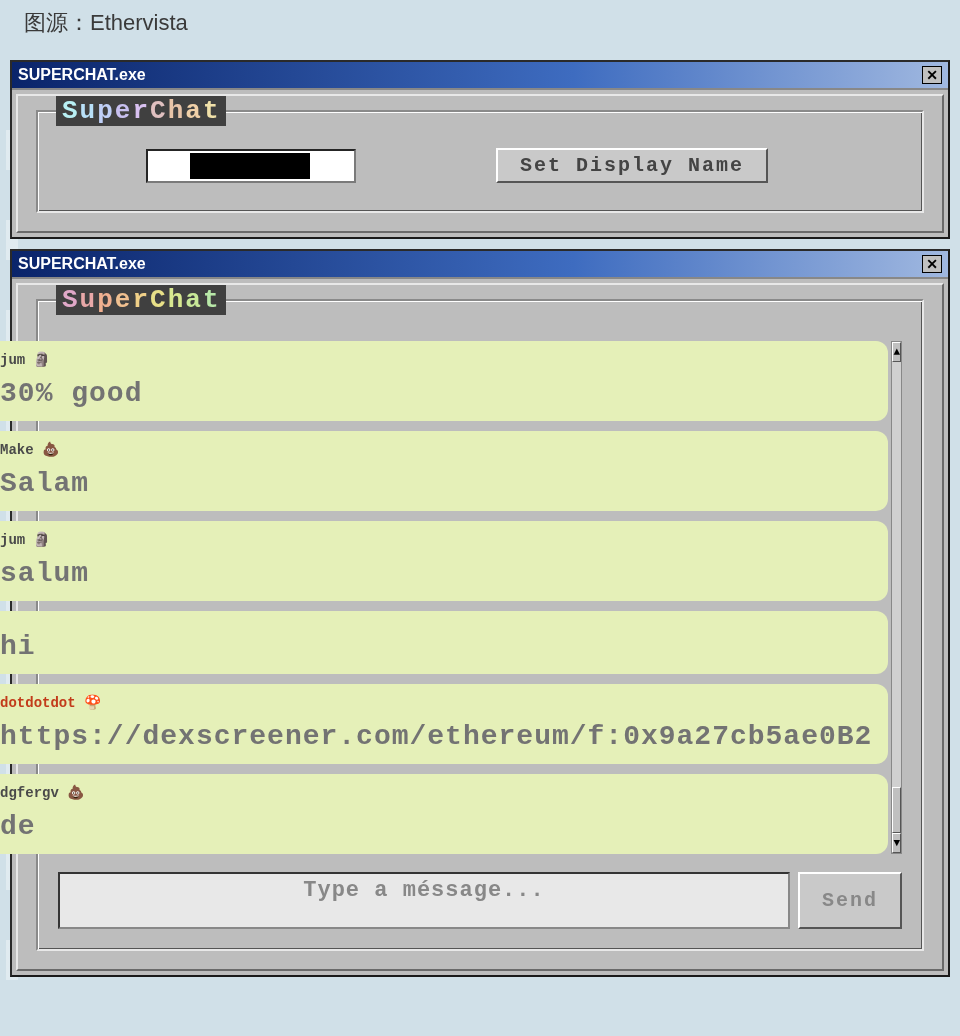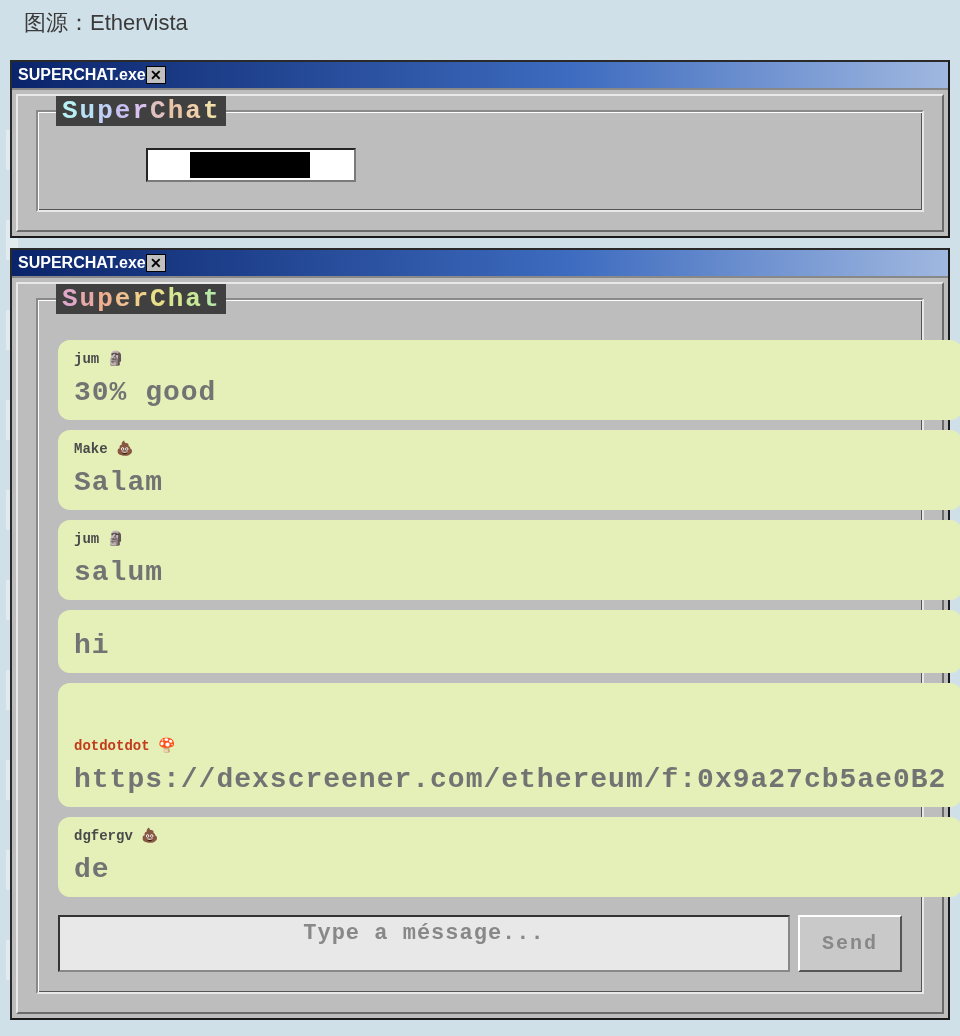--- a/index.html
+++ b/index.html
@@ -49,20 +49,21 @@
 }
 .window-2 { margin-top: 6px; }
 .titlebar {
   background: linear-gradient(to right, #0a246a, #3e6cc0 60%, #a0b8e0);
   color: #fff;
   font-family: Arial, sans-serif;
   font-weight: 700;
   font-size: 16px;
   padding: 4px 6px;
   display: flex;
+  justify-content: space-between;
   align-items: center;
   border-bottom: 2px solid #888;
 }
 .close-btn {
   width: 20px; height: 18px;
   background: #c0c0c0;
   border: 1px solid #000;
   font-family: Arial, sans-serif;
   font-weight: 700;
   font-size: 14px;
@@ -127,40 +128,41 @@
   font-weight: 700;
   font-size: 20px;
   color: #444;
   padding: 4px 22px;
   letter-spacing: 2px;
 }
 .fieldset-2 { padding: 40px 20px 20px 20px; }
 .chat-area {
   display: flex;
   gap: 3px;
+  justify-content: flex-end;
 }
 .msg-list {
   flex: 1;
   display: flex;
   flex-direction: column;
   gap: 10px;
 }
 .msg {
   background: #e5f0b8;
   border-radius: 12px;
   padding: 10px 16px 12px 16px;
 }
 .msg-user {
   font-family: "Courier New", monospace;
   font-size: 14px;
   font-weight: 700;
   color: #4a4a4a;
   display: flex; align-items: center; gap: 2px;
 }
-.msg-user.special { color: #c23b1a; margin-top: 44px; }
+.msg-user.special { color: #c23b1a; }
 .msg-text {
   font-family: "Courier New", monospace;
   font-size: 28px;
   font-weight: 700;
   color: #737373;
   letter-spacing: 1px;
   margin-top: 10px;
   white-space: nowrap;
   overflow: hidden;
 }
@@ -231,20 +233,21 @@
   </div>
   <div class="window-body">
     <div class="fieldset">
       <div class="legend legend-1">
         <span class="c1">S</span><span class="c2">u</span><span class="c3">p</span><span class="c4">e</span><span class="c5">r</span><span class="c6">C</span><span class="c7">h</span><span class="c8">a</span><span class="c9">t</span>
       </div>
       <div class="name-row">
         <div class="text-input">
           <div class="redact"></div>
         </div>
+        <button class="btn">Set Display Name</button>
       </div>
     </div>
   </div>
 </div>
 
 <div class="window window-2">
   <div class="titlebar">
     <span>SUPERCHAT.exe</span>
     <div class="close-btn">✕</div>
   </div>

